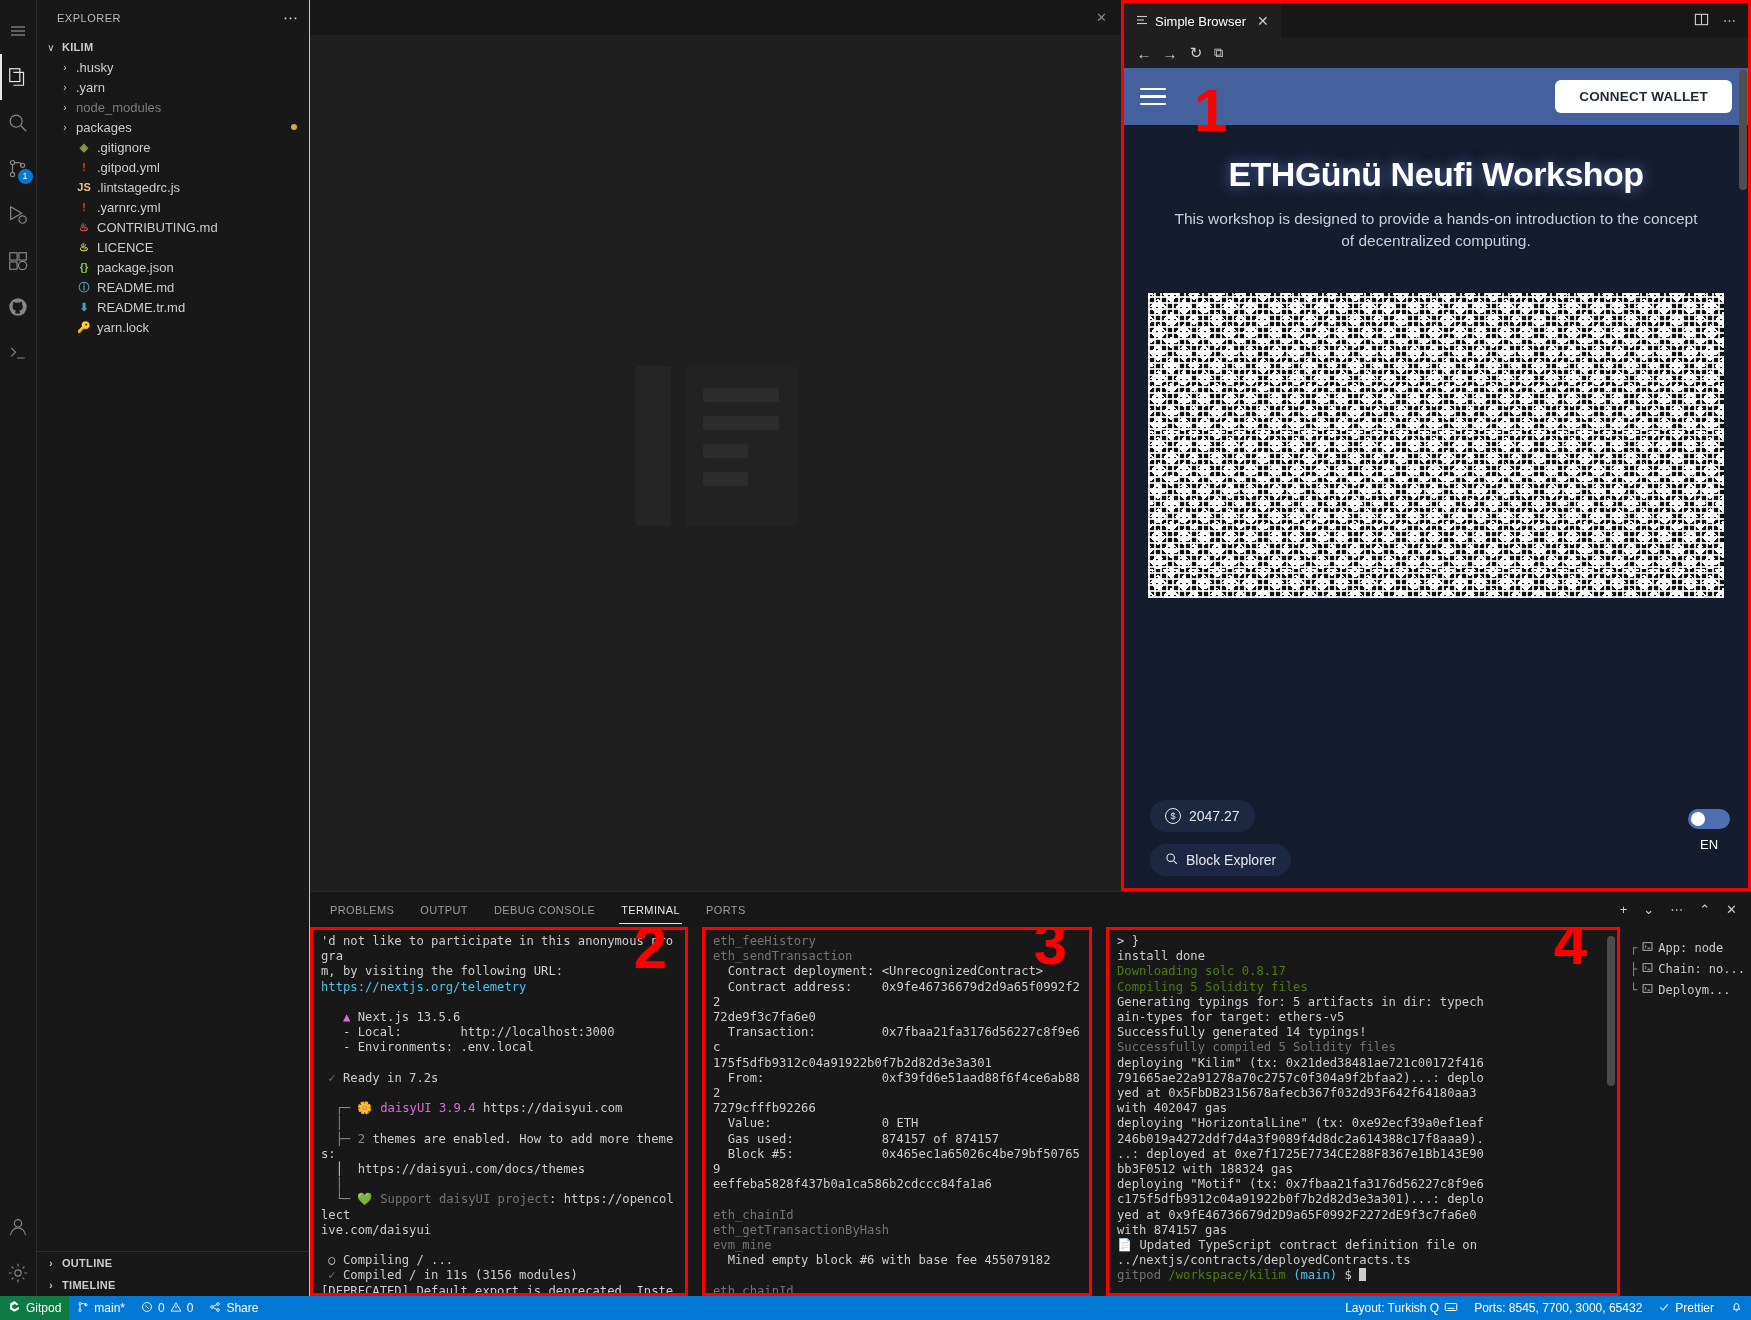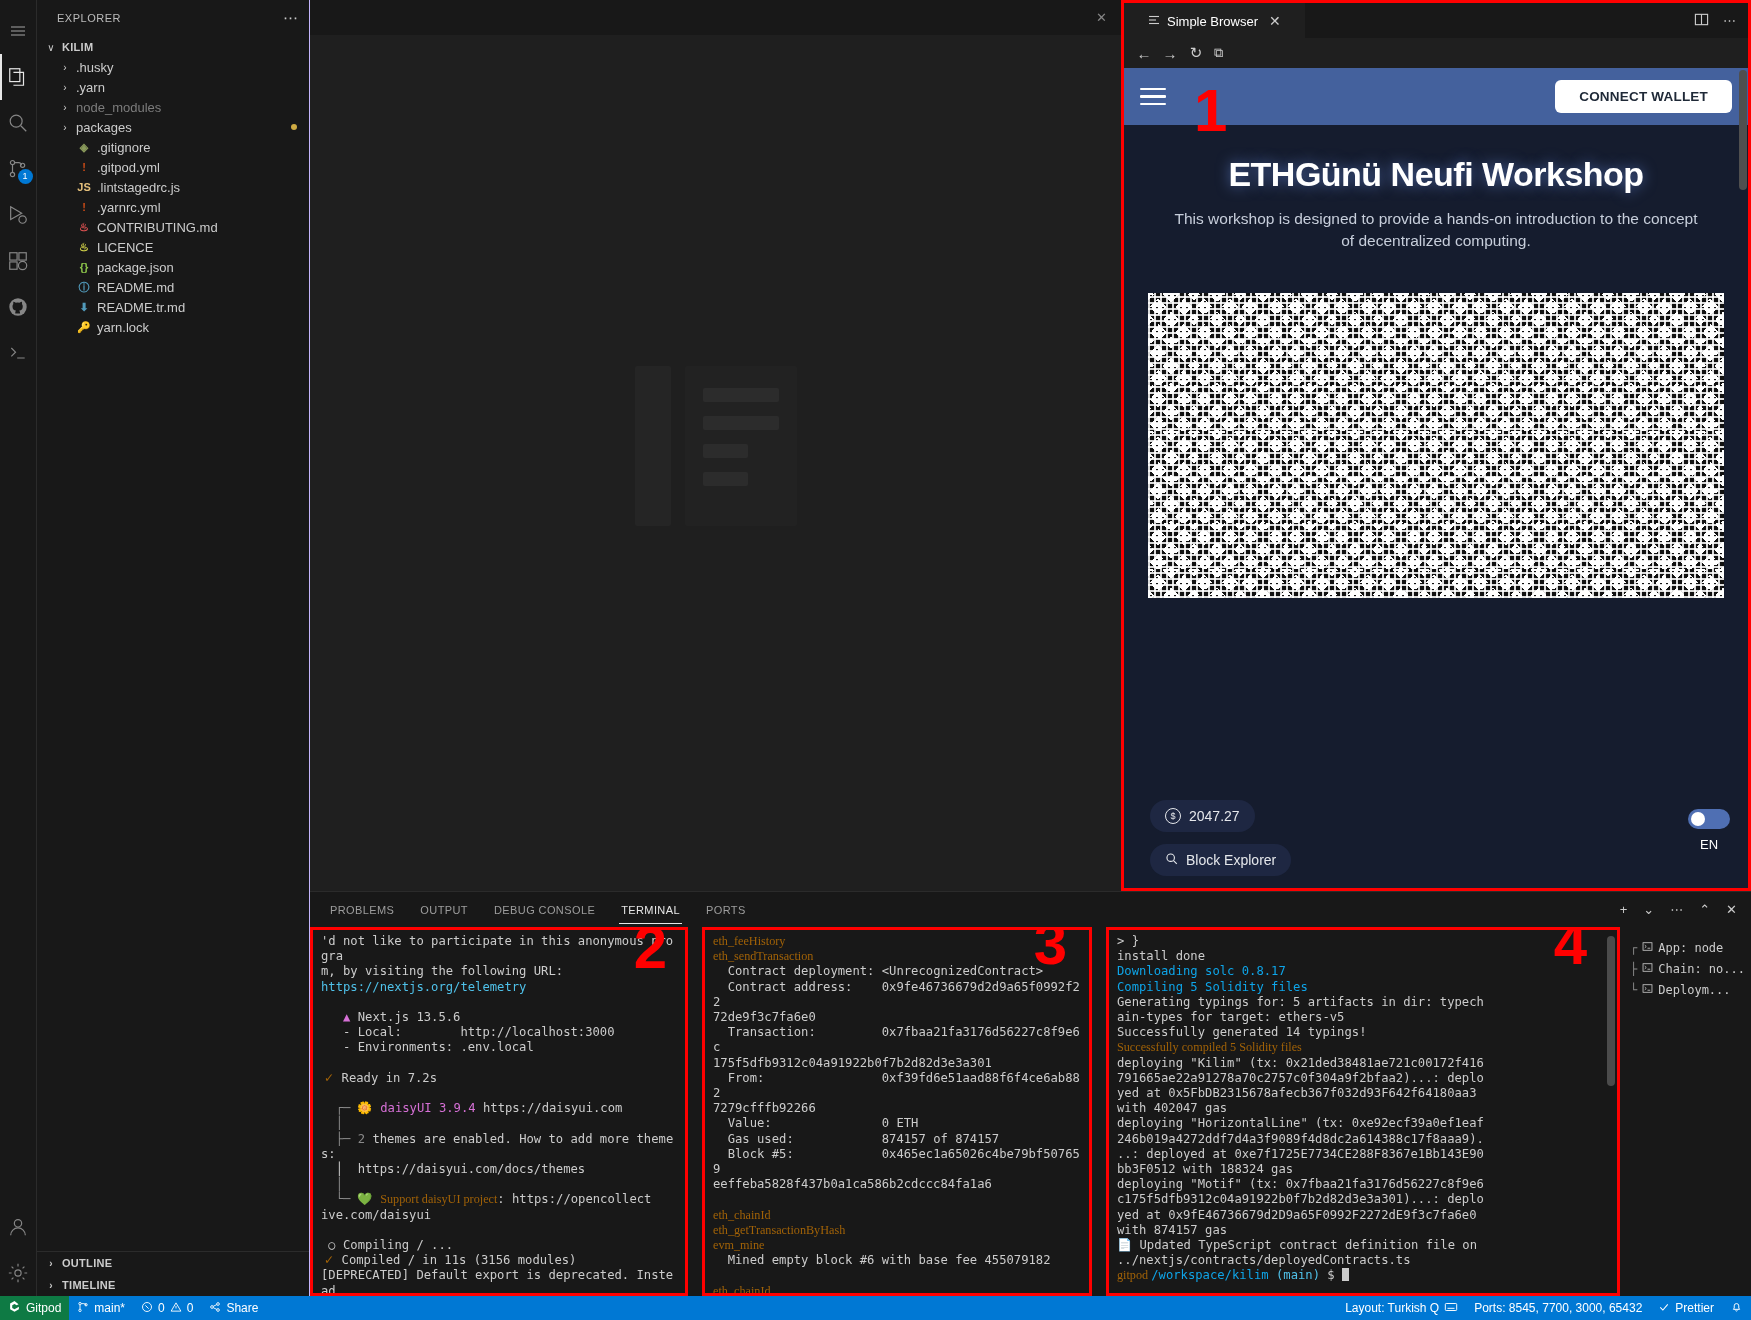--- a/index.html
+++ b/index.html
@@ -79,21 +79,21 @@
   .wm-line{ height:14px;background:#3a3a3a;border-radius:2px;}
   .wm-line.s{ width:60%;}
 
   
   .browser{
     flex:0 0 630px; display:flex; flex-direction:column; background:#1f1f1f;
     border:3px solid #ff0000; min-width:0;
   }
   .br-tabbar{ height:35px; background:#181818; display:flex; align-items:stretch; }
   .br-tab{
-    display:flex; align-items:center; gap:7px; padding:0 24px; background:#1f1f1f;
+    display:flex; align-items:center; gap:7px; padding:0 12px; background:#1f1f1f;
     color:#ffffff; font-size:13px; border-top:1px solid transparent; cursor:pointer;
   }
   .br-tab .close{ color:#cccccc; font-size:14px; margin-left:4px;}
   .br-tabbar-right{ margin-left:auto; display:flex; align-items:center; gap:14px; padding-right:12px; color:#cccccc;}
   .br-toolbar{
     height:30px; display:flex; align-items:center; gap:10px; padding:0 12px; background:#1f1f1f;
   }
   .br-nav{ color:#cccccc; cursor:pointer; font-size:15px; width:16px; text-align:center;}
   .br-url{
     flex:1; height:22px; background:#313131; border:1px solid #3c3c3c; border-radius:2px;
@@ -176,22 +176,22 @@
     overflow:hidden; padding:4px 6px 0 8px; position:relative;
     border:3px solid #ff0000; background:#181818;
   }
   .t1{ flex:0 0 378px; }
   .t2{ flex:0 0 390px; margin-left:14px;}
   .t3{ flex:1; margin-left:14px; margin-right:0;}
   .big-num{
     position:absolute; font-family:"Liberation Sans",sans-serif; font-weight:bold;
     font-size:60px; color:#ff0000; pointer-events:none;
   }
-  .c-white{color:#cccccc;} .c-cyan{color:#4fc1e9;} .c-green{color:#a16207;font-family:Liberation Serif, serif;}
-  .c-yellow{color:#0ea5e9;} .c-mag{color:#d670d6;} .c-gray{color:#8a8a8a;}
+  .c-white{color:#cccccc;} .c-cyan{color:#4fc1e9;} .c-green{color:#737373;}
+  .c-yellow{color:#4d7c0f;} .c-mag{color:#d670d6;} .c-gray{color:#8a8a8a;}
 
   .term-side{
     flex:0 0 120px; padding:10px 6px 0 10px; font-size:12px; color:#cccccc;
     font-family:"DejaVu Sans Mono","Liberation Mono",monospace;
   }
   .ts-row{ display:flex; align-items:center; gap:5px; height:21px; white-space:nowrap; overflow:hidden;}
   .ts-tree{ color:#8a8a8a; }
   .term-scroll{ position:absolute; right:2px; top:6px; width:8px; height:150px; background:#4b4b4b; border-radius:4px;}
 
   

